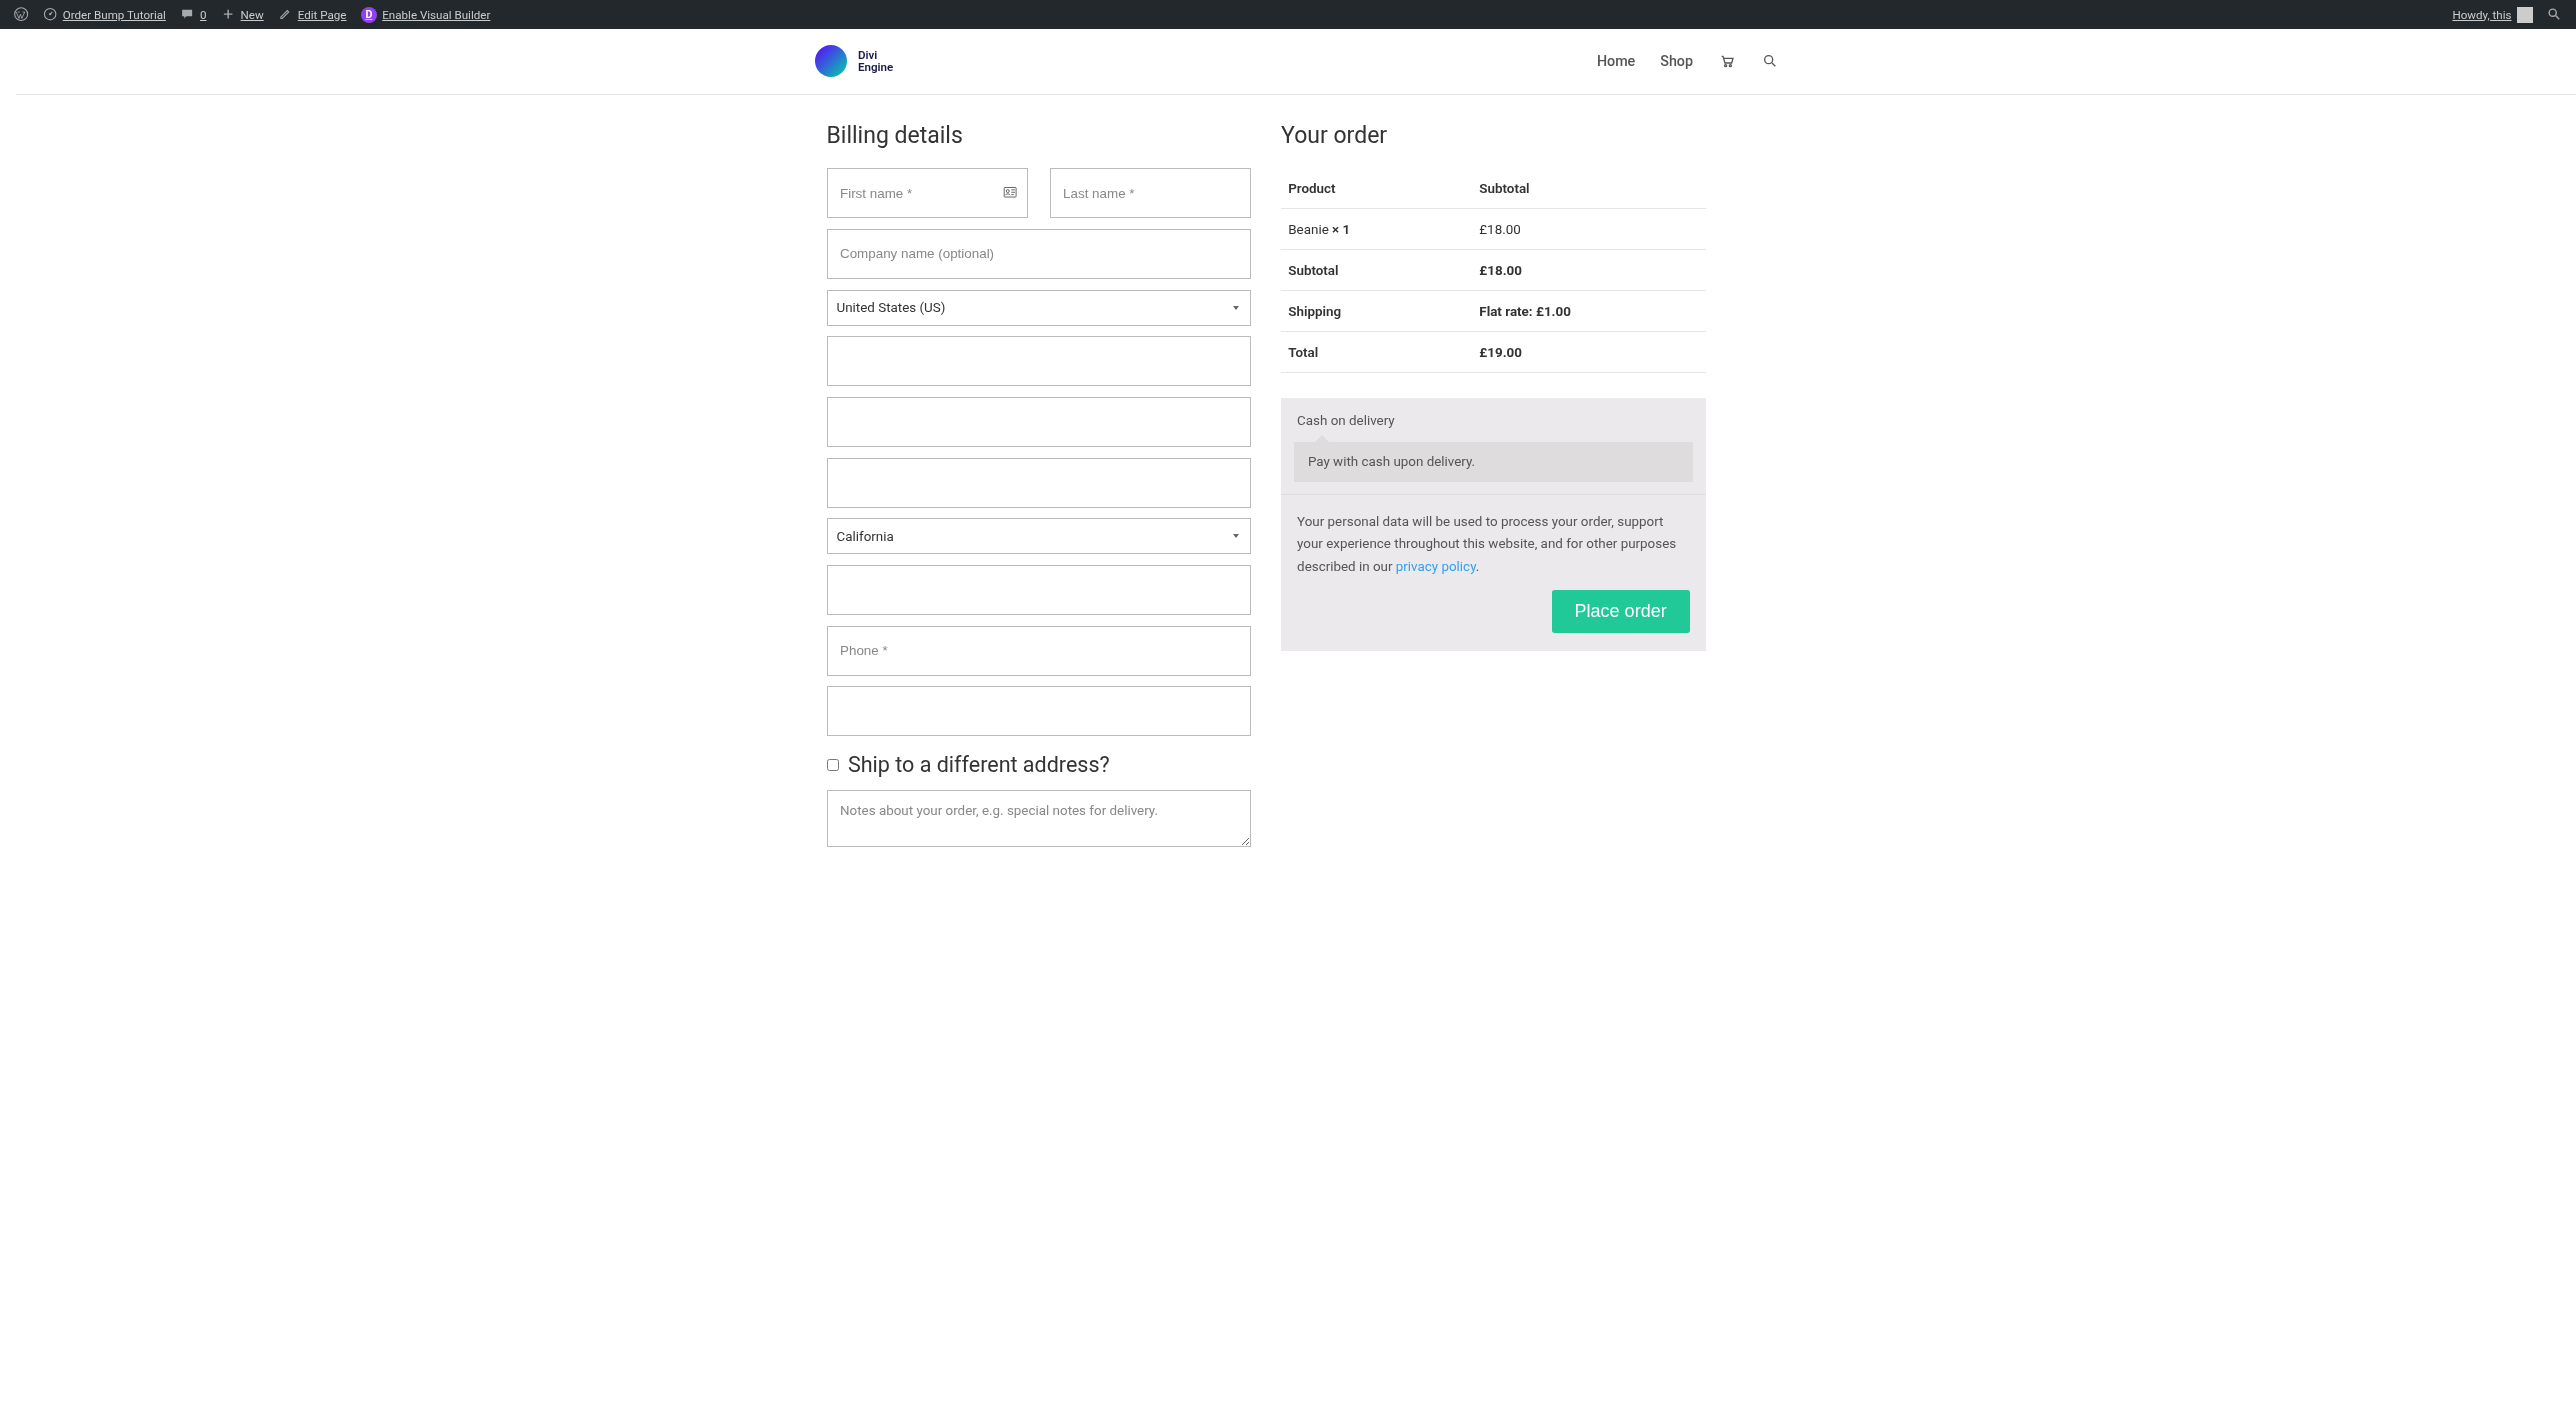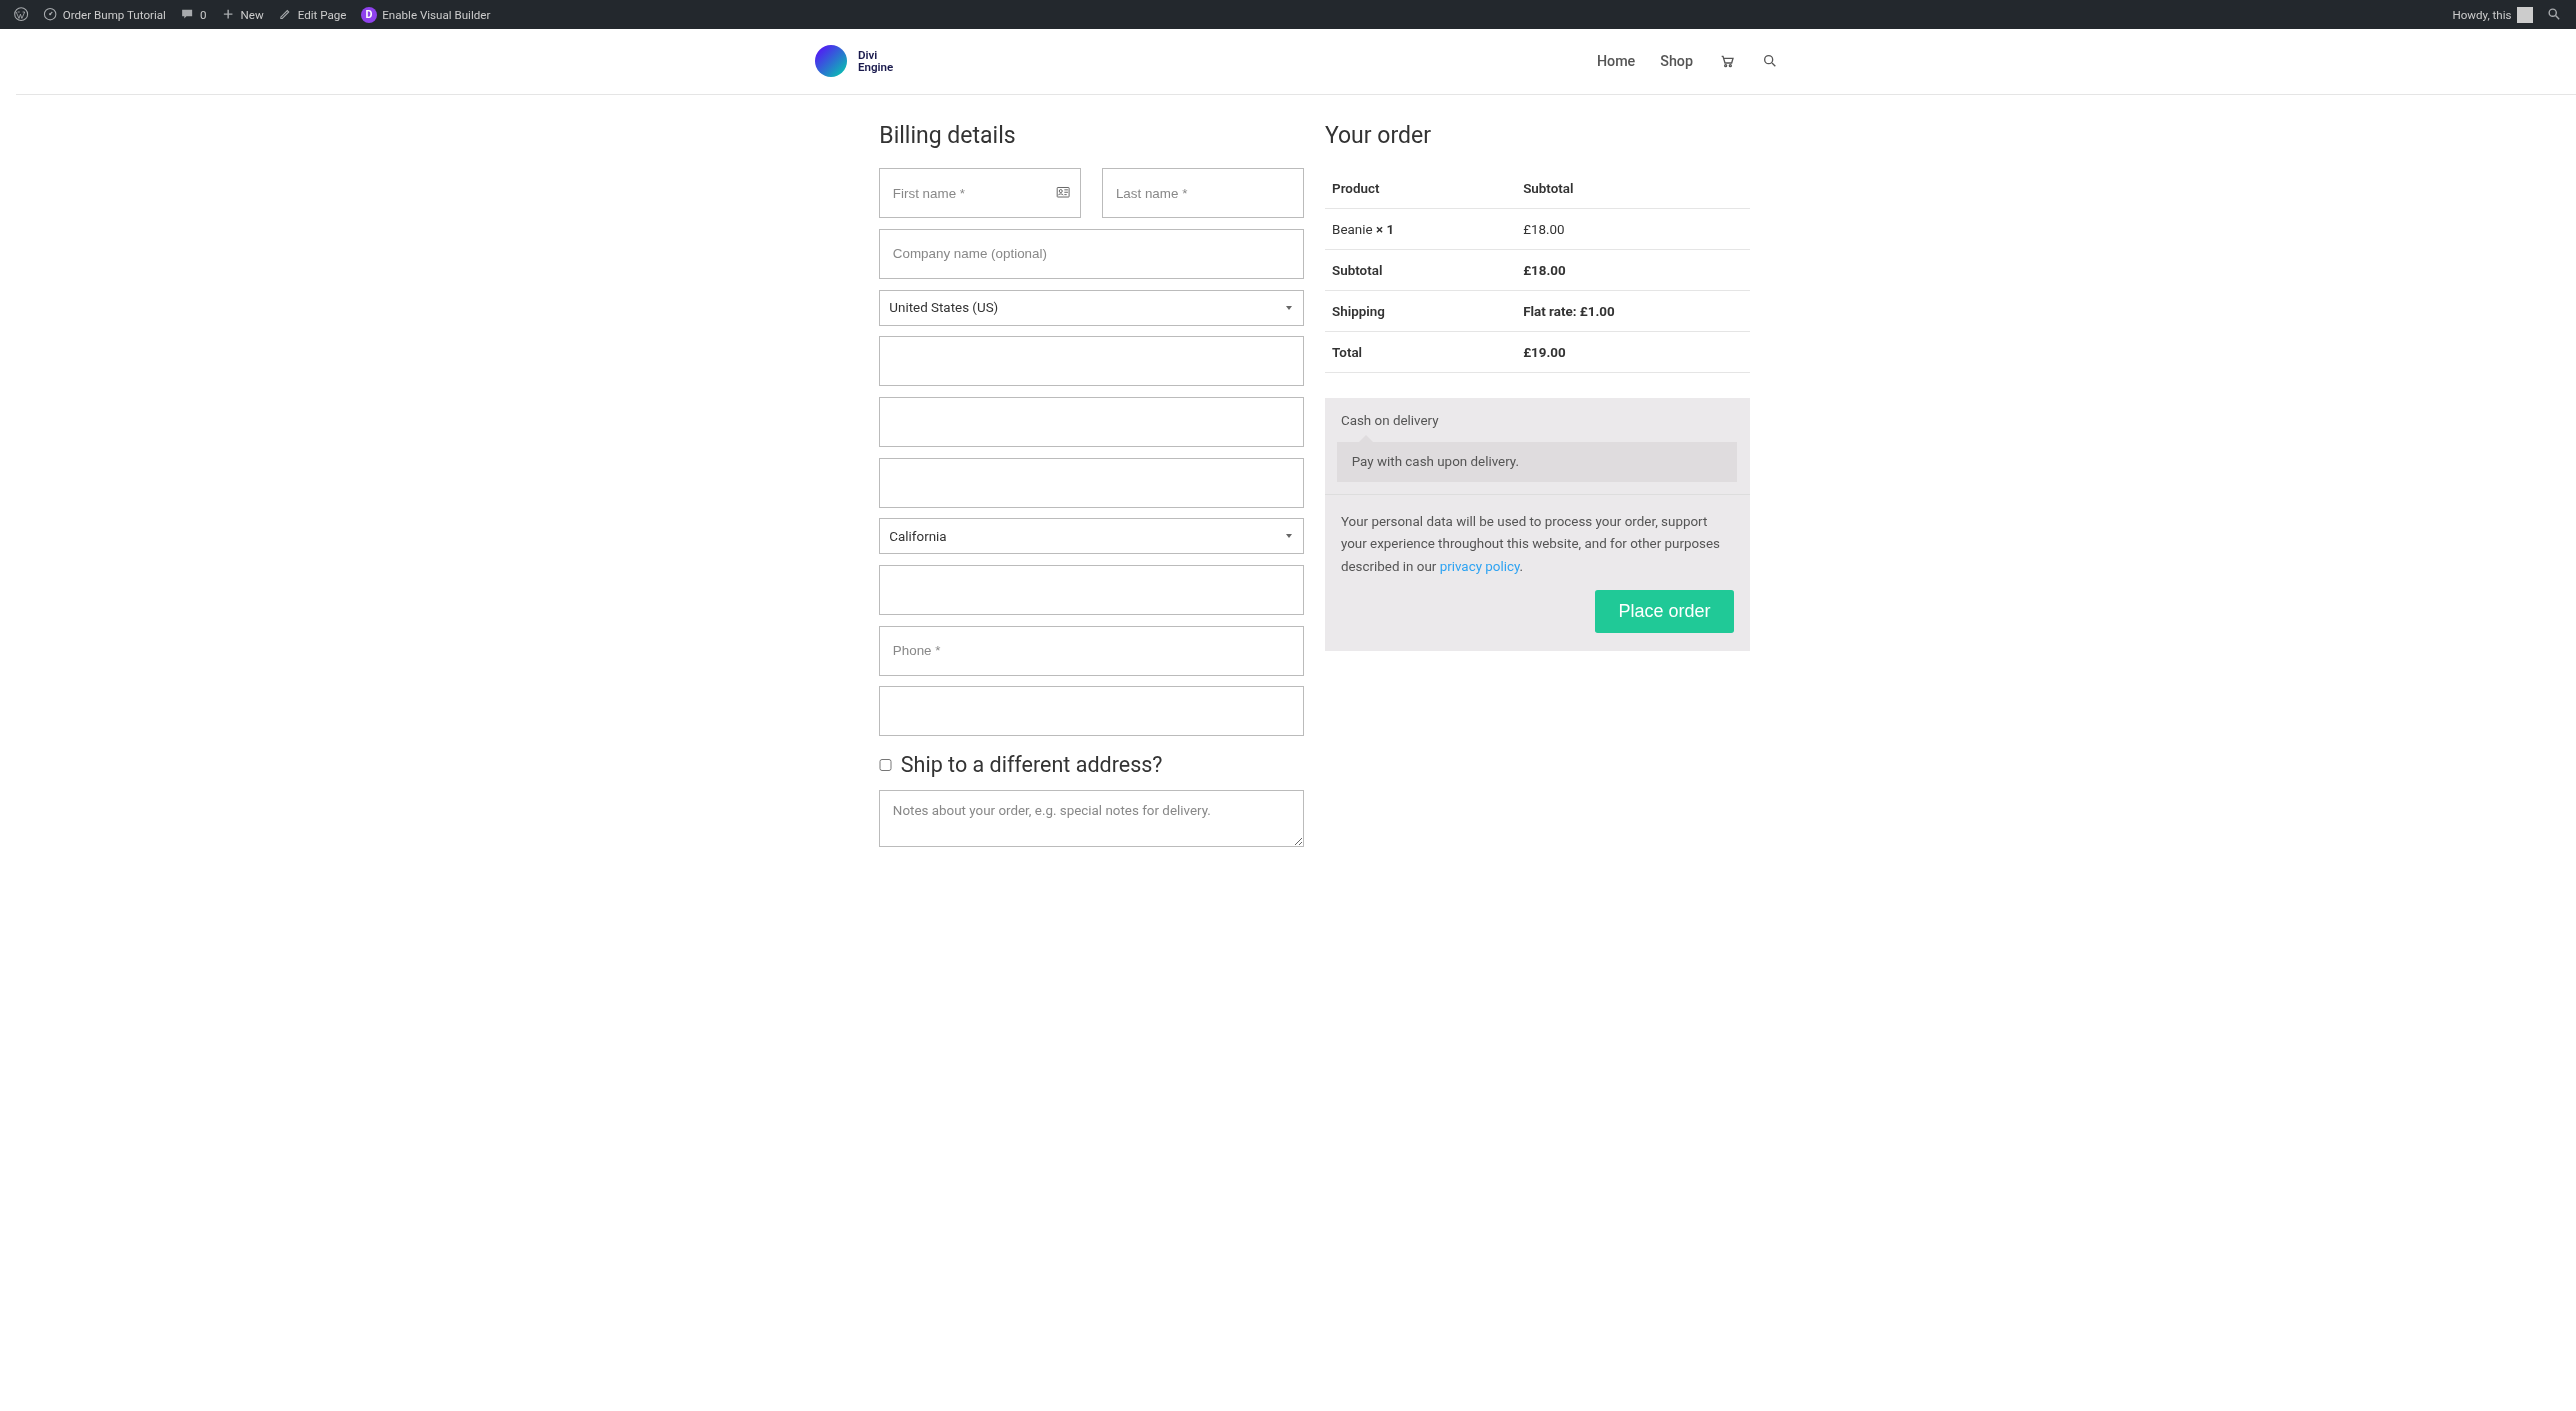--- a/index.html
+++ b/index.html
@@ -9,21 +9,21 @@
     .admin-bar {
       background: #23282d;
       height: 29px;
       display: flex;
       align-items: center;
       justify-content: space-between;
       padding: 0 7.2px;
       font-size: 11.6px;
       color: #ccc;
     }
-    .admin-bar-left, .admin-bar-right { display: flex; align-items: center; gap: 0; }
+    .admin-bar-left, .admin-bar-right { display: flex; align-items: center; gap: 0; text-decoration: underline; }
     .admin-item {
       display: flex;
       align-items: center;
       padding: 0 7.2px;
       height: 29px;
       gap: 5.4px;
       cursor: pointer;
       color: #ccc;
     }
     .admin-icon-svg { width: 14.3px; height: 14.3px; display: inline-flex; align-items: center; justify-content: center; fill: #a7aaad; }
@@ -60,23 +60,22 @@
     .main-nav { display: flex; align-items: center; gap: 25px; }
     .main-nav a { color: #555; text-decoration: none; font-size: 14.3px; font-weight: 500; }
     .cart-icon, .search-icon { width: 18px; height: 18px; display: inline-flex; align-items: center; justify-content: center; }
     .search-icon svg, .cart-icon svg { width: 16px; height: 16px; stroke: #555; fill: none; stroke-width: 2; }
 
     
     .page {
       max-width: 966px;
       margin: 27px auto 0;
       display: flex;
-      gap: 21px;
+      gap: 30px;
       padding: 0 21.5px;
-      justify-content: flex-end;
     }
     .billing-col { flex: 0 0 46%; }
     .order-col { flex: 0 0 46%; }
     h3.section-title { font-size: 23px; font-weight: 400; color: #333; margin-bottom: 19.7px; }
 
     .form-row { display: flex; gap: 21.5px; margin-bottom: 10.7px; }
     .form-row .field { flex: 1; }
     .field.single { margin-bottom: 10.7px; }
     .input-text {
       width: 100%;

